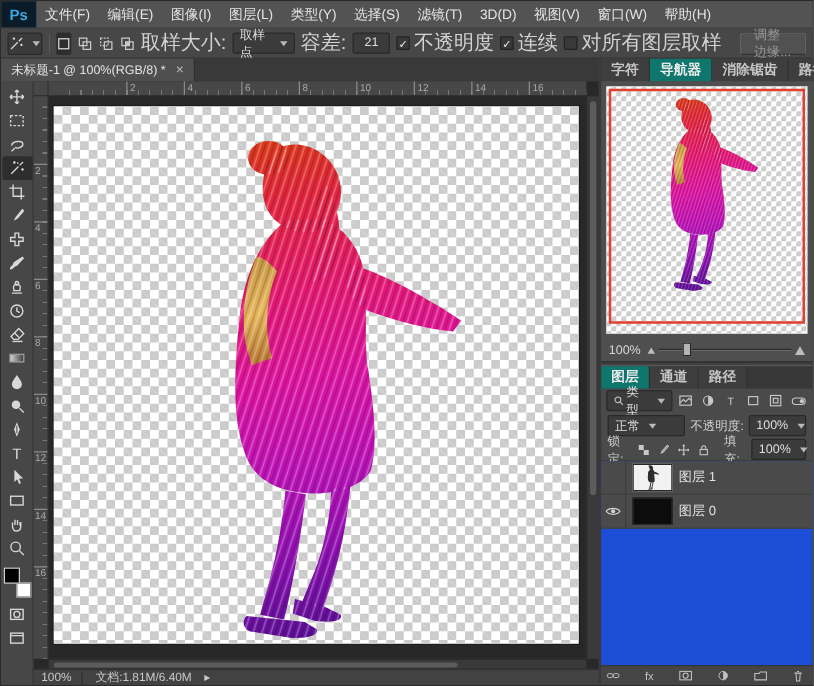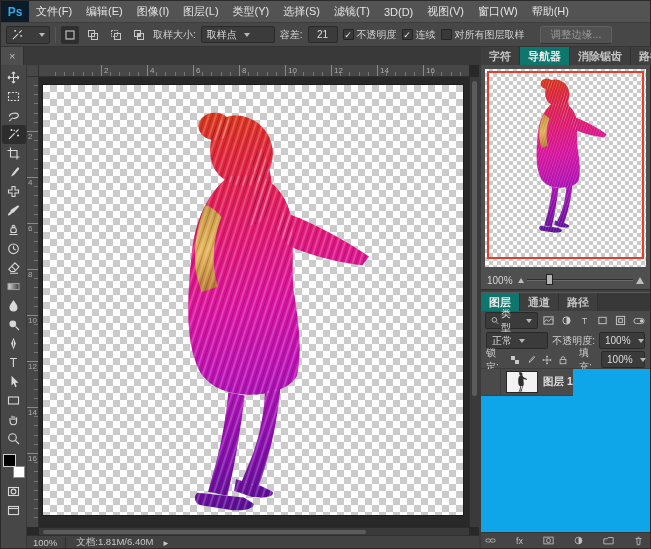--- a/index.html
+++ b/index.html
@@ -15,21 +15,21 @@
   .ps-logo { width:28px; background:#0a1c29; color:#3aa7e0; font-weight:bold; font-size:12px; display:flex; align-items:center; justify-content:center; }
   .menu-items { display:flex; align-items:center; }
   .menu-items span { padding:0 7px; font-size:11px; color:#e4e4e4; cursor:default; }
 
   
   .options-bar { height:24px; background:#474747; border-bottom:1px solid #353535; display:flex; align-items:center; gap:5px; padding:0 5px; flex:0 0 auto; }
   .preset-box { width:44px; height:18px; background:#3b3b3b; border:1px solid #2a2a2a; border-radius:2px; display:flex; align-items:center; justify-content:space-around; }
   .vsep { width:1px; height:16px; background:#3a3a3a; border-right:1px solid #585858; }
   .mode-btn { width:18px; height:18px; display:flex; align-items:center; justify-content:center; border-radius:2px; }
   .mode-btn.active { background:#2e2e2e; }
-  .opt-label { font-size:10px; color:#d2d2d2; white-space:nowrap; }
+  .opt-label { font-size:16px; color:#d2d2d2; white-space:nowrap; }
   .select { height:17px; background:#3b3b3b; border:1px solid #292929; border-radius:2px; display:flex; align-items:center; padding:0 5px; font-size:10px; color:#dedede; }
   .caret { width:0; height:0; border-left:3px solid transparent; border-right:3px solid transparent; border-top:4px solid #b8b8b8; margin-left:7px; }
   .tol-input { width:30px; height:17px; background:#3b3b3b; border:1px solid #292929; border-radius:2px; color:#dedede; font-size:10px; text-align:center; font-family:inherit; }
   .checkbox-wrap { display:flex; align-items:center; gap:3px; }
   .checkbox { width:11px; height:11px; background:#393939; border:1px solid #242424; border-radius:1px; font-size:9px; line-height:10px; text-align:center; color:#e8e8e8; }
   .refine-btn { margin-left:10px; height:18px; padding:0 10px; background:#515151; border:1px solid #616161; border-bottom-color:#333; border-radius:3px; color:#989898; font-size:10.5px; display:flex; align-items:center; }
 
   
   .content { flex:1; display:flex; min-height:0; }
   .left-stack { width:480px; display:flex; flex-direction:column; min-height:0; }
@@ -90,21 +90,21 @@
   .slider-track { flex:1; height:2px; background:#2c2c2c; border-bottom:1px solid #6a6a6a; position:relative; }
   .slider-thumb { position:absolute; left:18%; top:-5px; width:7px; height:11px; background:#b5b5b5; border:1px solid #222; }
   .group-divider { height:4px; background:#404040; border-top:1px solid #2e2e2e; border-bottom:1px solid #5a5a5a; flex:0 0 auto; }
 
   .filter-row { height:19px; display:flex; align-items:center; gap:4px; padding:0 4px; background:#4a4a4a; flex:0 0 auto; }
   .filter-select { width:58px; }
   .mini-icon { width:16px; height:15px; display:flex; align-items:center; justify-content:center; }
   .mini-icon svg { stroke:#c9c9c9; fill:none; stroke-width:1; }
   .blend-row { height:21px; display:flex; align-items:center; gap:4px; padding:0 5px; flex:0 0 auto; }
   .lock-row { height:18px; display:flex; align-items:center; gap:3px; padding:0 5px; font-size:10px; color:#cfcfcf; border-bottom:1px solid #3d3d3d; flex:0 0 auto; }
-  .layer-list { flex:1; display:flex; flex-direction:row; background:#0ea5e9; min-height:0;font-weight:bold; }
+  .layer-list { flex:1; display:flex; flex-direction:column; background:#1d4ed8; min-height:0; }
   .layer-row { height:27px; display:flex; align-items:center; border-bottom:1px solid #404040; background:#4a4a4a; }
   .layer-row.selected { background:#5d6a76; }
   .eye-cell { width:20px; height:100%; border-right:1px solid #3d3d3d; display:flex; align-items:center; justify-content:center; flex:0 0 auto; }
   .layer-thumb { width:32px; height:22px; margin:0 5px; border:1px solid #272727; position:relative; overflow:hidden; flex:0 0 auto;
     background-size:6px 6px; background-position:0 0,3px 3px; }
   .layer-thumb svg { position:absolute; inset:0; width:100%; height:100%; }
   .layer-thumb.white { background:#f2f2f2; }
   .layer-thumb.black { background:#0c0c0c; }
   .layer-name { font-size:10.5px; color:#e0e0e0; white-space:nowrap; }
   .panel-footer { height:16px; background:#454545; border-top:1px solid #353535; display:flex; align-items:center; justify-content:flex-end; gap:20px; padding:0 7px; flex:0 0 auto; }
@@ -226,20 +226,21 @@
       <span class="opt-label">对所有图层取样</span>
     </div>
     <div class="refine-btn">调整边缘...</div>
   </div>
 
   <div class="content">
     <div class="left-stack">
 
       <div class="tab-bar">
         <div class="doc-tab">
+          <span>未标题-1 @ 100%(RGB/8) *</span>
           <span class="x">×</span>
         </div>
       </div>
 
       <div class="main">
 
         <div class="toolbar">
           <div class="tool">
               <svg width="13" height="13" viewBox="0 0 13 13">
                 <path d="M6.5 1v11M1 6.5h11M6.5 1l-1.6 1.7M6.5 1l1.6 1.7M6.5 12l-1.6-1.7M6.5 12l1.6-1.7M1 6.5l1.7-1.6M1 6.5l1.7 1.6M12 6.5l-1.7-1.6M12 6.5l-1.7 1.6"></path>
@@ -540,20 +541,30 @@
         <div class="layer-row">
           <div class="eye-cell"></div>
           <div class="layer-thumb white">
             <svg viewBox="0 0 230 420">
                 <use href="#figMain" fill="#2d2d2d"></use>
                 <use href="#figArm" fill="#2d2d2d"></use>
               </svg>
           </div>
           <span class="layer-name">图层 1</span>
         </div>
+        <div class="layer-row">
+          <div class="eye-cell">
+            <svg width="13" height="10" viewBox="0 0 13 10" style="stroke:#d2d2d2;fill:none;stroke-width:1">
+                <path d="M1 5c2.2-3.2 8.8-3.2 11 0-2.2 3.2-8.8 3.2-11 0z"></path>
+                <circle cx="6.5" cy="5" r="1.6" fill="#d2d2d2" stroke="none"></circle>
+              </svg>
+          </div>
+          <div class="layer-thumb black"></div>
+          <span class="layer-name">图层 0</span>
+        </div>
       </div>
 
       <div class="panel-footer">
         <span class="f-icon">
             <svg width="11" height="9" viewBox="0 0 14 10">
               <rect x="1" y="3" width="6" height="4" rx="2"></rect>
               <rect x="7" y="3" width="6" height="4" rx="2"></rect>
             </svg>
           </span>
         <span class="f-icon">fx</span>

